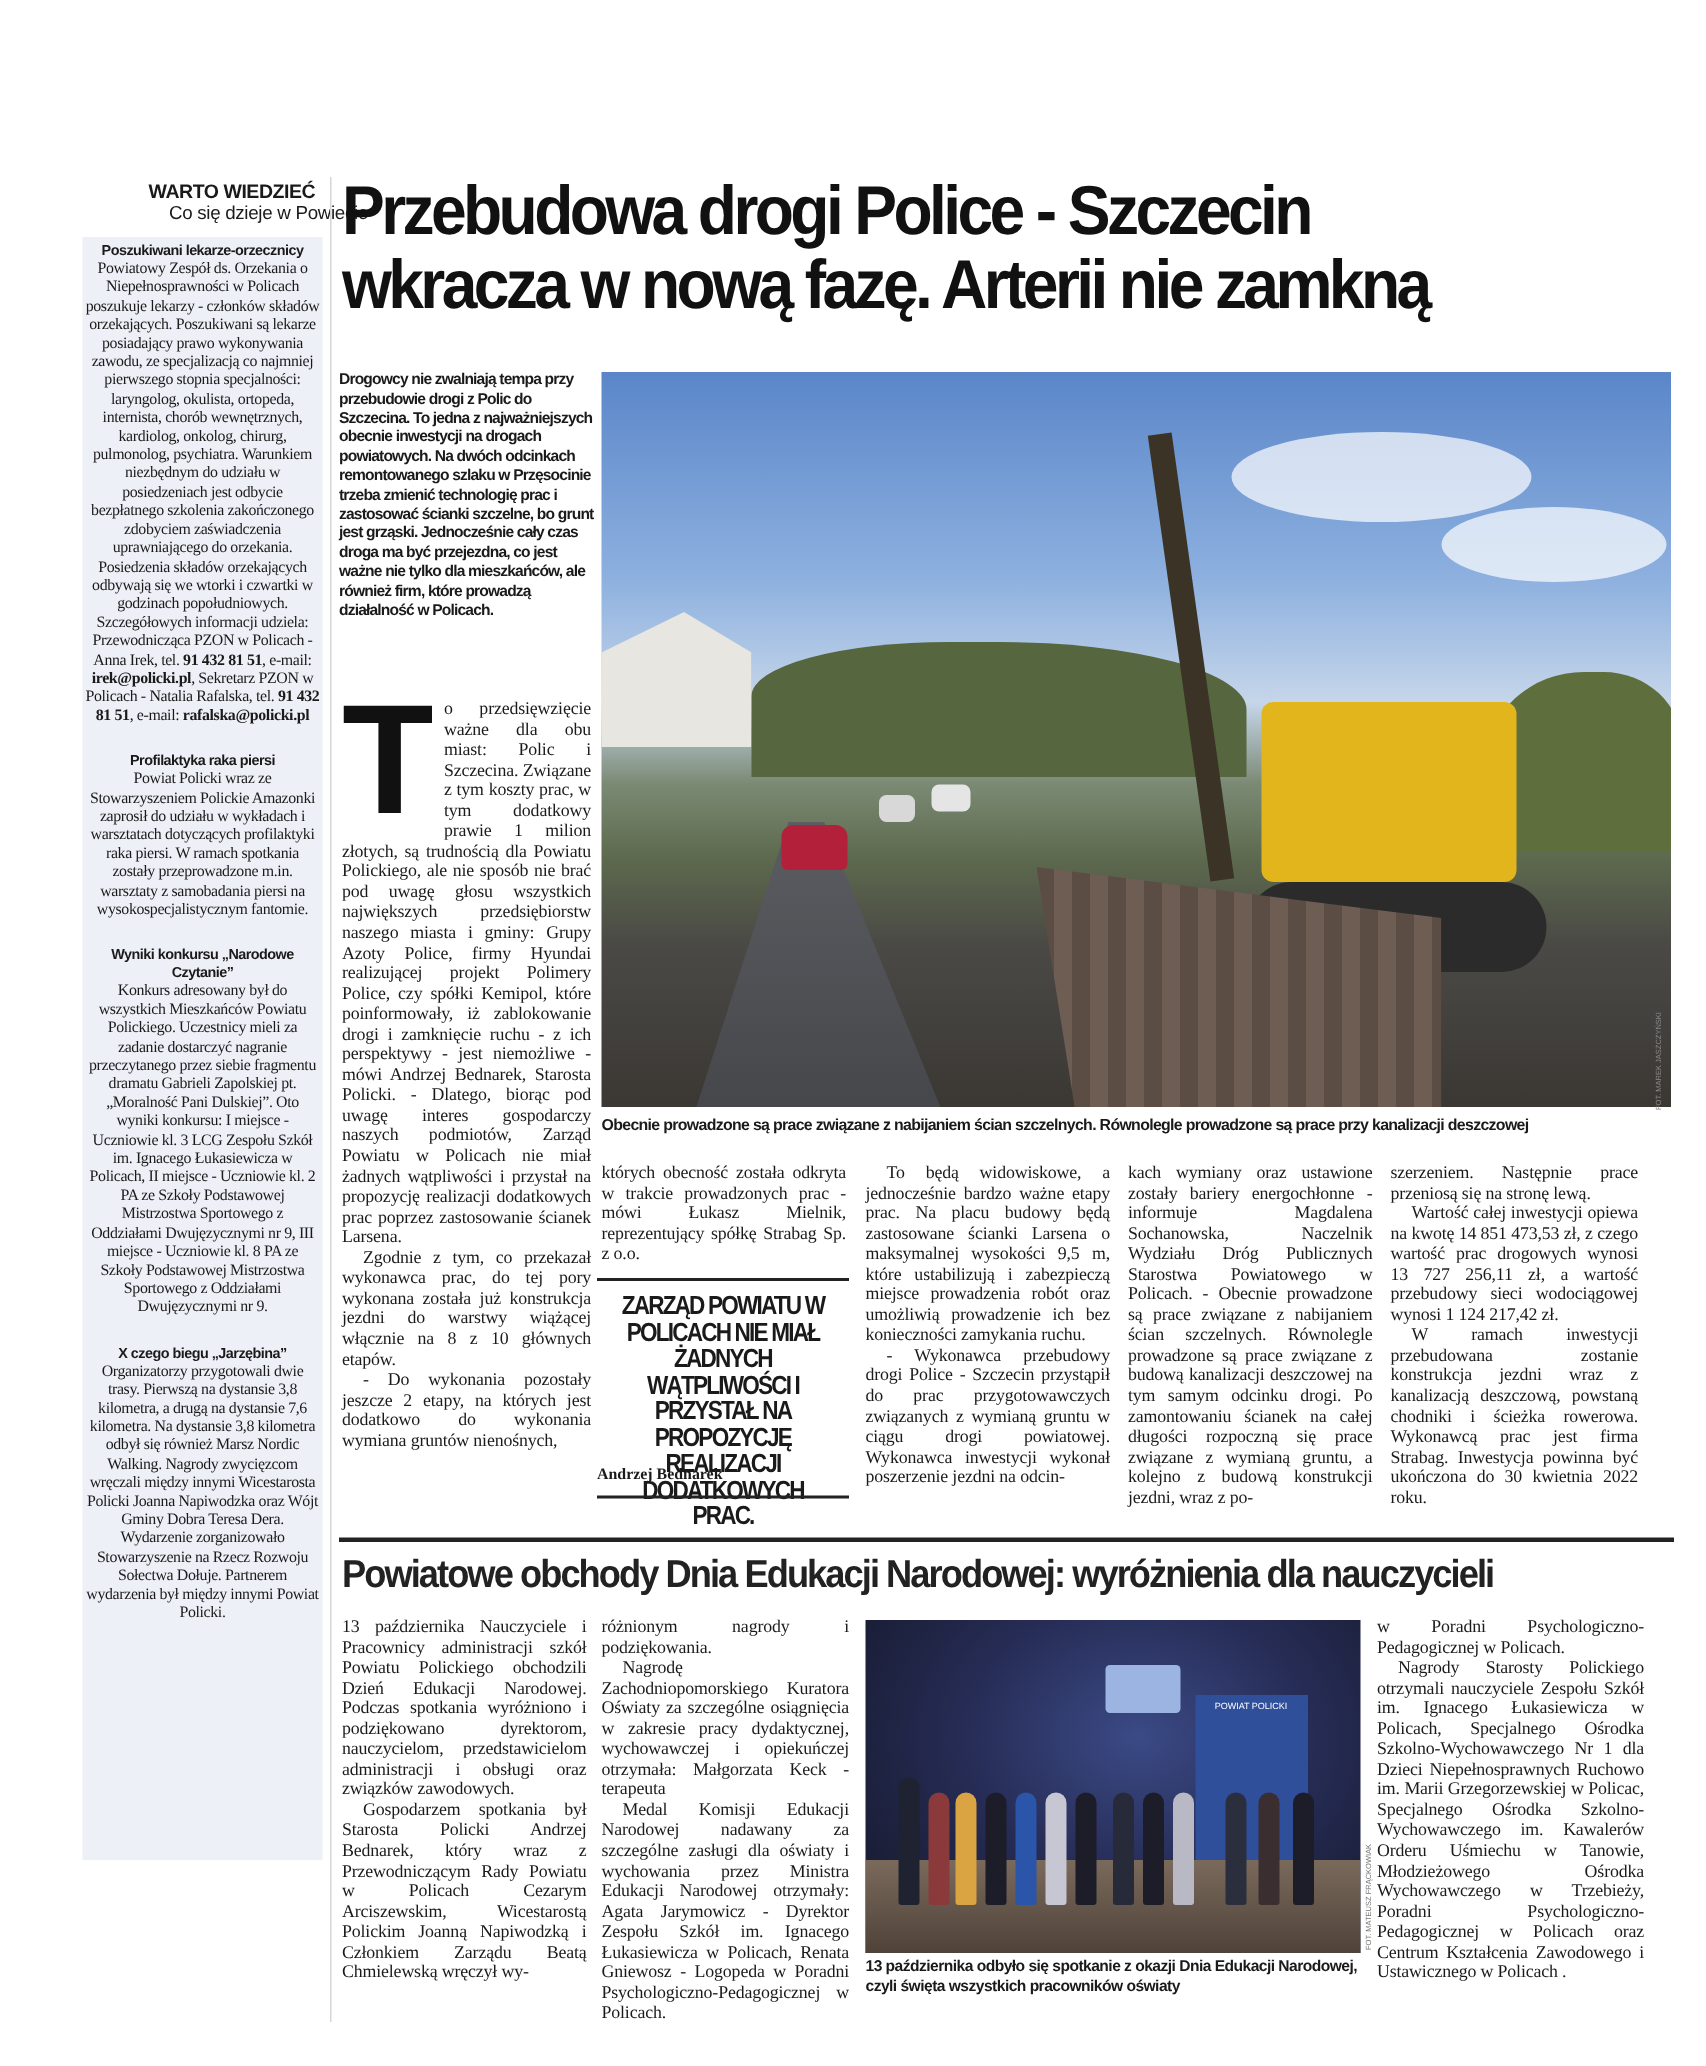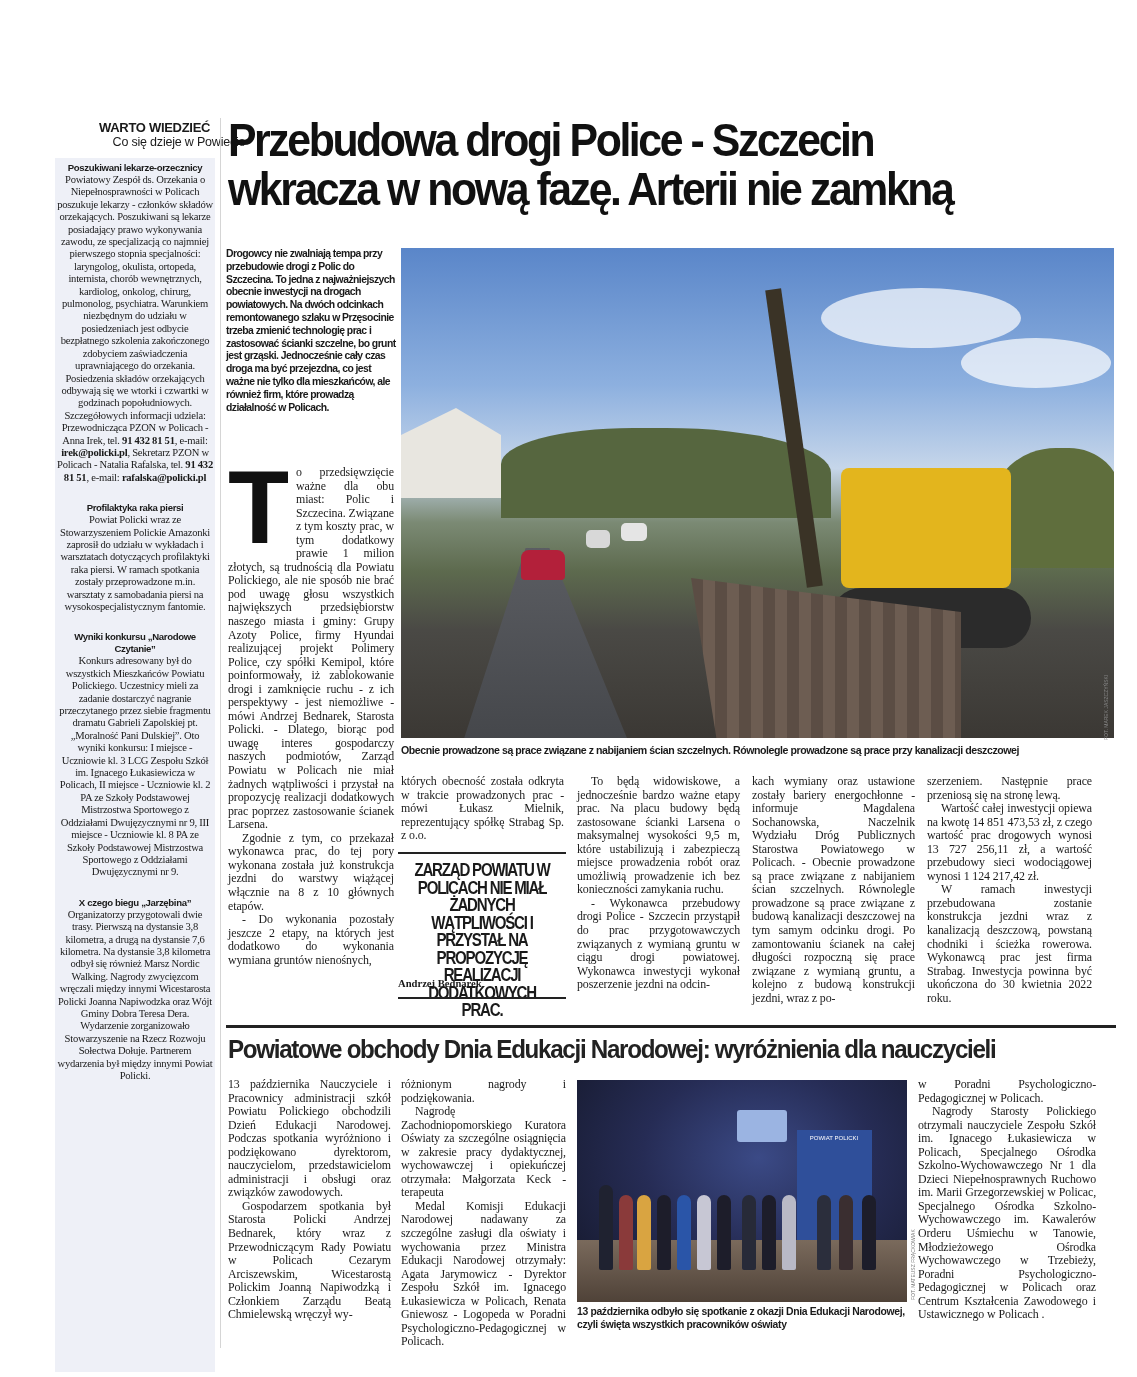--- a/index.html
+++ b/index.html
@@ -3,21 +3,21 @@
 <meta charset="utf-8">
 <style>
   * { box-sizing: border-box; margin: 0; padding: 0; }
   html, body { width: 1137px; height: 1377px; background: #ffffff; overflow: hidden; }
   body { position: relative; font-family: "DejaVu Serif", serif; color: #1a1a1a; }
 
   
   .sidebar-header { position: absolute; left: 55px; top: 120px; width: 160px; margin-left: 44px; }
   .sb-title { font-family: "Liberation Sans", sans-serif; font-weight: bold; font-size: 13px; letter-spacing: -0.3px; }
   .sb-sub { font-family: "Liberation Sans", sans-serif; font-size: 12.5px; letter-spacing: -0.2px; text-align: center; }
-  .sidebar { position: absolute; left: 55px; top: 158px; width: 160px; height: 1214px; background: #eef0f7; padding: 4px 2px 0 2px; text-align: center; }
+  .sidebar { position: absolute; left: 55px; top: 158px; width: 160px; height: 1082px; background: #eef0f7; padding: 4px 2px 0 2px; text-align: center; }
   .sb-sec { margin-bottom: 18px; }
   .sb-sec h4 { font-family: "Liberation Sans", sans-serif; font-weight: bold; font-size: 9.6px; letter-spacing: -0.35px; line-height: 12px; }
   .sb-sec p { font-family: "Liberation Serif", serif; font-size: 10.6px; line-height: 12.4px; letter-spacing: -0.25px; }
   .sb-sec p b { font-weight: bold; }
   .vrule { position: absolute; left: 220px; top: 118px; width: 1px; height: 1230px; background: #d5d5d5; }
 
   
   .headline { position: absolute; left: 228px; top: 116px; width: 880px; font-family: "Liberation Sans", sans-serif; font-weight: bold; font-size: 46px; line-height: 49px; letter-spacing: -2.6px; color: #111; transform: scaleX(0.93); transform-origin: left top; white-space: nowrap; }
 
   

